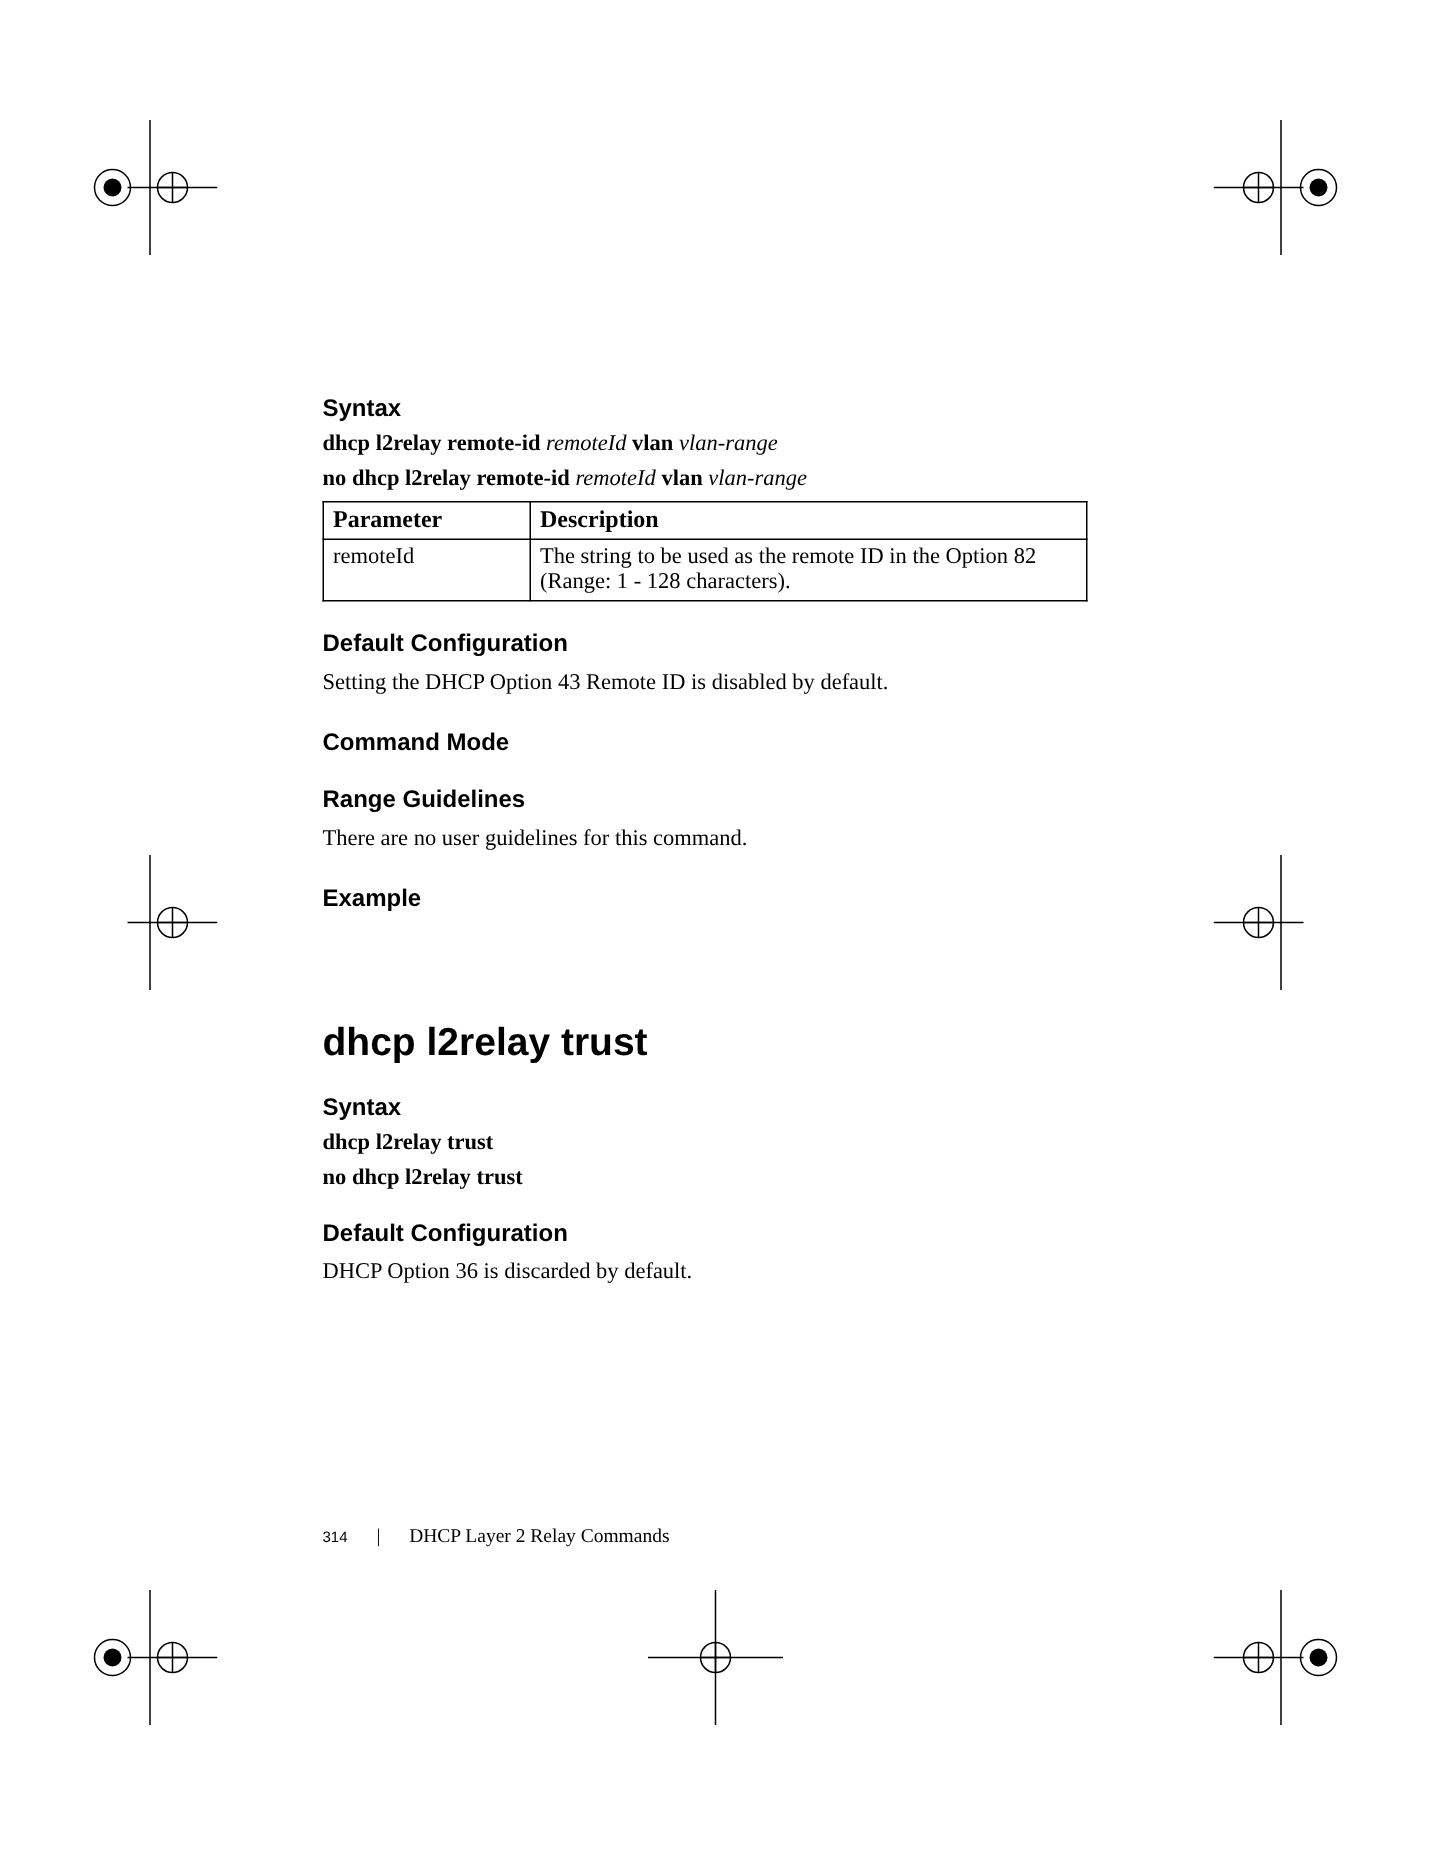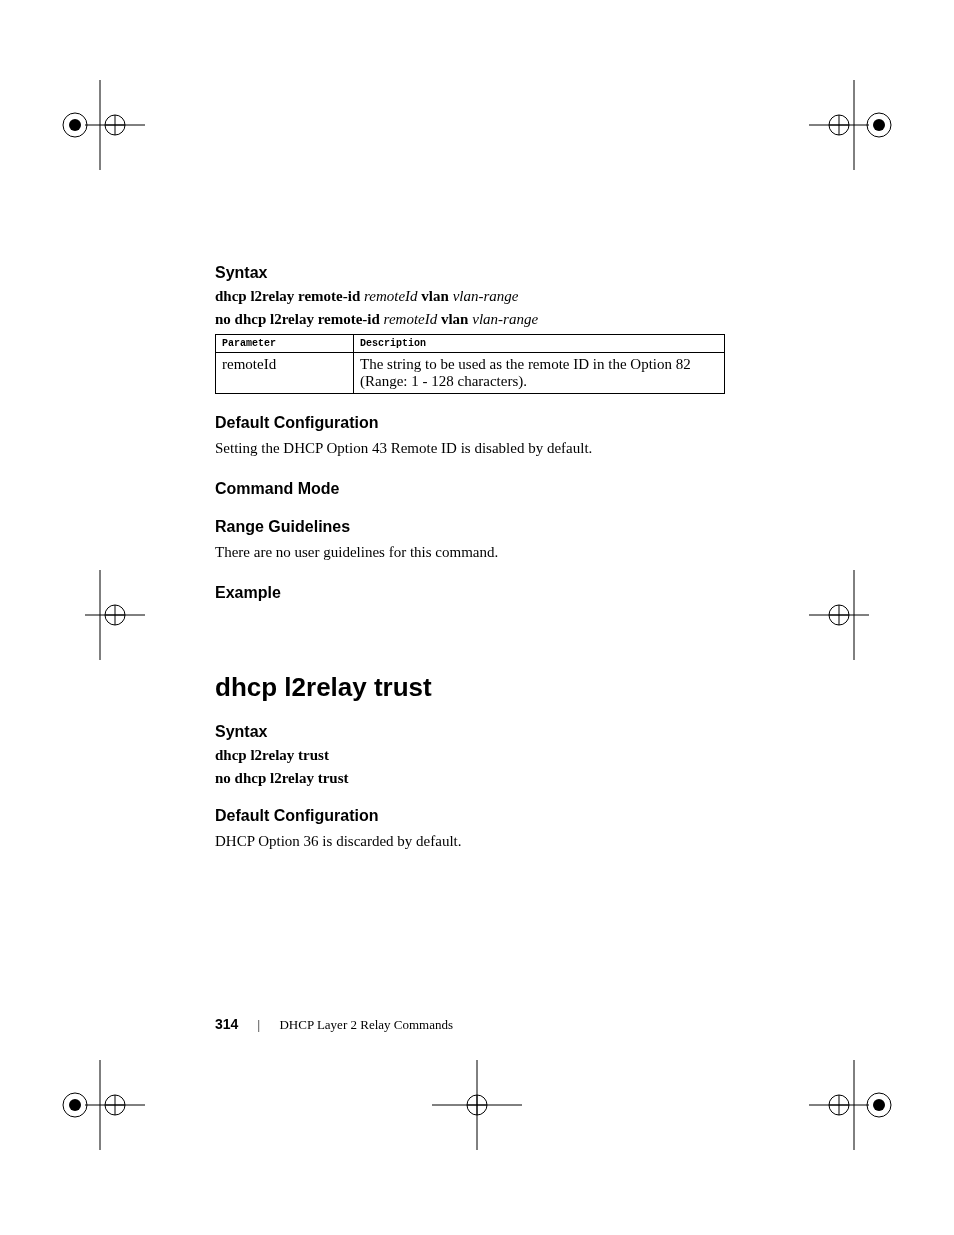--- a/index.html
+++ b/index.html
@@ -45,24 +45,24 @@
     margin-bottom: 4px;
   }
   table.param th, table.param td {
     border: 1px solid #000;
     text-align: left;
     vertical-align: top;
     font-size: 15px;
     padding: 3px 6px;
   }
   table.param th {
-    font-family: Liberation Mono, monospace;
+    font-family: Liberation Serif, serif;
     font-weight: 700;
     font-stretch: condensed;
-    font-size: 10px;
+    font-size: 16px;
   }
   table.param td.pname {
     width: 125px;
   }
   .command-title {
     font-family: 'Helvetica Neue', Helvetica, Arial, sans-serif;
     font-weight: 700;
     font-size: 26px;
     margin-top: 70px;
     margin-bottom: 8px;
@@ -70,22 +70,22 @@
   }
   .intro .b { font-weight: 700; }
   .footer {
     position: absolute;
     left: 215px;
     top: 1016px;
     font-size: 13px;
   }
   .footer .pageno {
     font-family: 'Helvetica Neue', Helvetica, Arial, sans-serif;
-    font-weight: 700;
-    font-size: 14px;
+    font-weight: 400;
+    font-size: 10px;
   }
   .footer .sep {
     display: inline-block;
     margin: 0 16px;
     color: #000;
   }
 
   
   .regmark {
     position: absolute;

